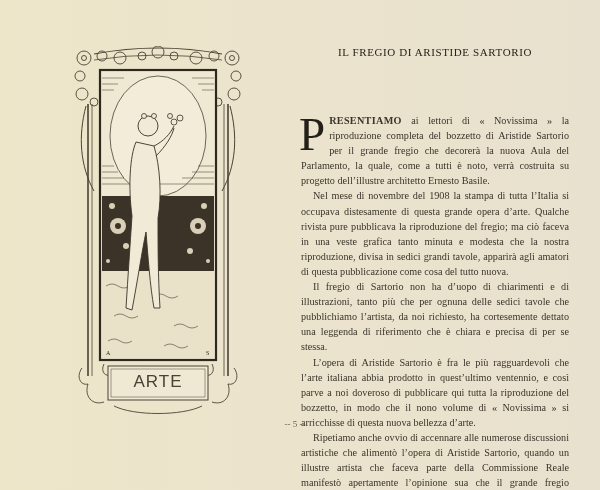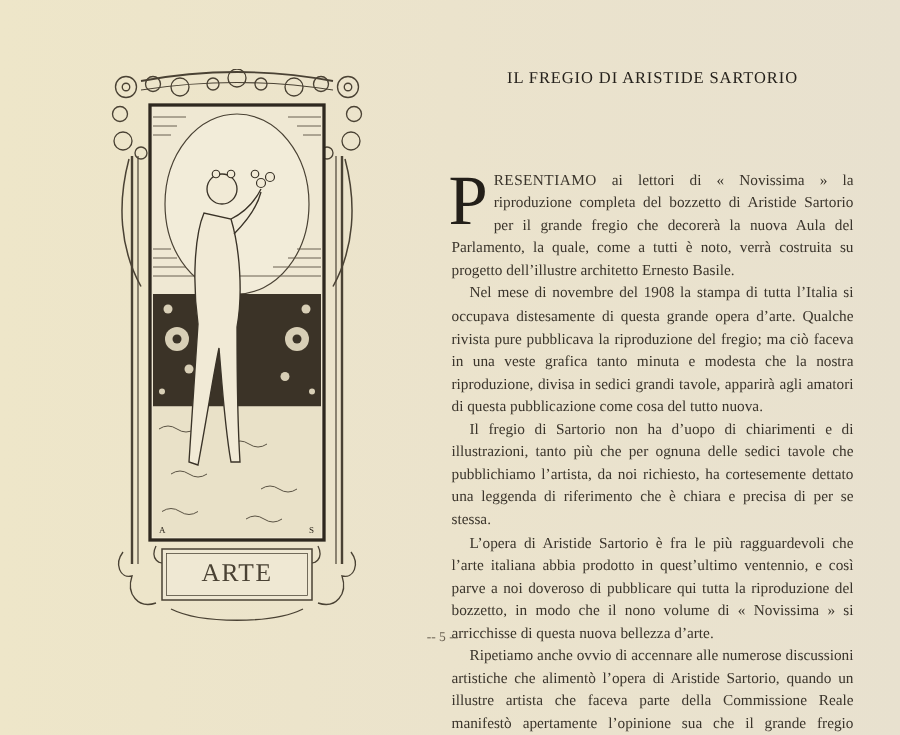--- a/index.html
+++ b/index.html
@@ -36,21 +36,21 @@
     font-size: 10.2px; line-height: 15.1px;
     color: #3a342b;
     text-align: justify;
   }
   .article p { margin: 0; text-indent: 12px; }
   .article p.first { text-indent: 0; }
   .dropcap {
     float: left; font-size: 47px; line-height: 38px; margin: 2px 4px 0 -2px;
     color: #231f19; font-family: "Liberation Serif", serif;
   }
-  .smallcaps { font-variant: small-caps; letter-spacing: 0.3px; }
+  .smallcaps { font-variant: small-caps; letter-spacing: 0.3px; font-weight: bold; }
 
   .page-number {
     position: absolute; left: 275px; top: 419px; width: 40px;
     text-align: center; font-size: 9px; color: #6a6153;
     font-family: "Liberation Serif", serif;
   }
 </style>
 </head>
 <body>
 
@@ -154,21 +154,21 @@
       <g fill="none" stroke="#4a4234" stroke-width="0.9">
         <path d="M8 322 C 2 330, 6 340, 14 338 C 10 350, 18 360, 30 356"></path>
         <path d="M160 322 C 166 330, 162 340, 154 338 C 158 350, 150 360, 138 356"></path>
         <path d="M40 360 C 60 370, 108 370, 128 360"></path>
         <path d="M30 318 C 26 326, 32 332, 38 328"></path>
         <path d="M138 318 C 142 326, 136 332, 130 328"></path>
       </g>
       <rect x="34" y="320" width="100" height="34" fill="#efe8d3" stroke="#4a4234" stroke-width="1"></rect>
       <rect x="37" y="323" width="94" height="28" fill="none" stroke="#4a4234" stroke-width="0.5"></rect>
     </svg>
-    <div style="position:absolute;left:34px;top:326px;width:100px;text-align:center;font-family:Liberation Serif, serif;font-size:17px;letter-spacing:1px;color:#4a4234;font-weight:300;">ARTE</div>
+    <div style="position:absolute;left:34px;top:326px;width:100px;text-align:center;font-family:Liberation Sans, sans-serif;font-size:17px;letter-spacing:1px;color:#4a4234;font-weight:300;">ARTE</div>
   </div>
 
   <div class="title">
     <div>IL FREGIO DI ARISTIDE SARTORIO</div>
   </div>
 
   <div class="article">
     <p class="first">
       <span class="dropcap">P</span><span class="smallcaps">RESENTIAMO</span><span> ai lettori di « Novissima » la riproduzione completa del bozzetto di Aristide Sartorio per il grande fregio che decorerà la nuova Aula del Parlamento, la quale, come a tutti è noto, verrà costruita su progetto dell’illustre architetto Ernesto Basile.</span>
     </p>

